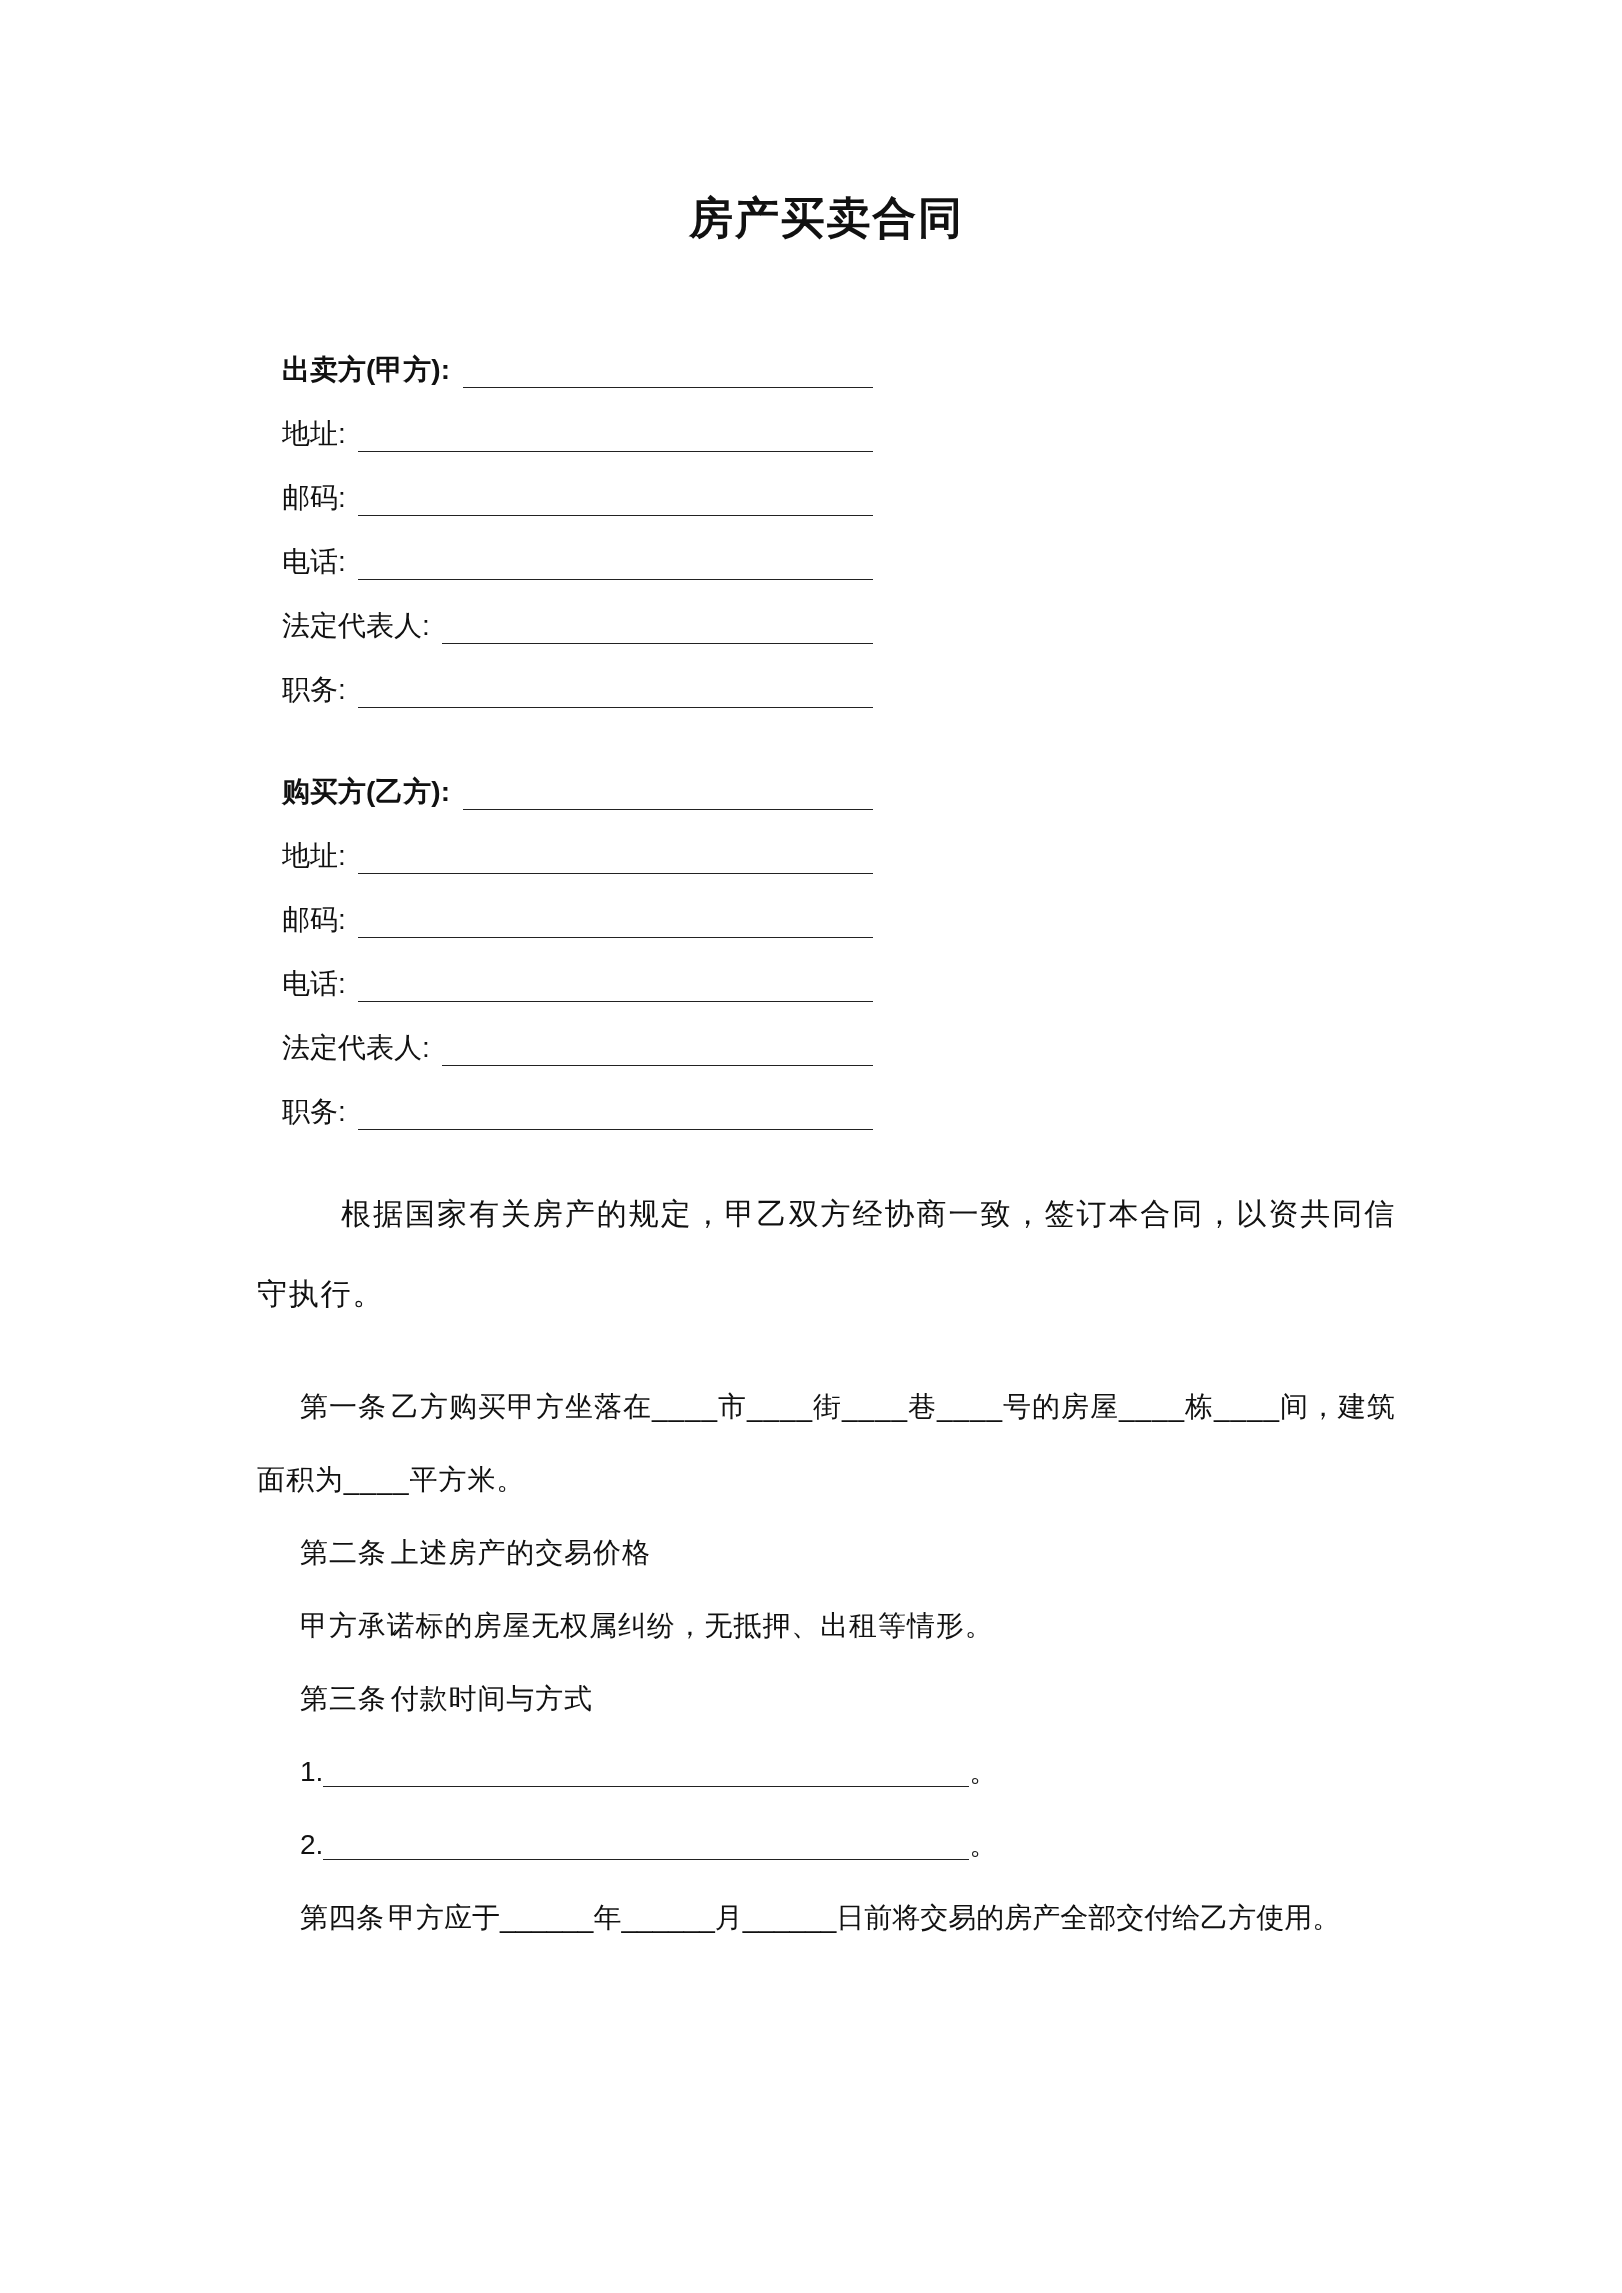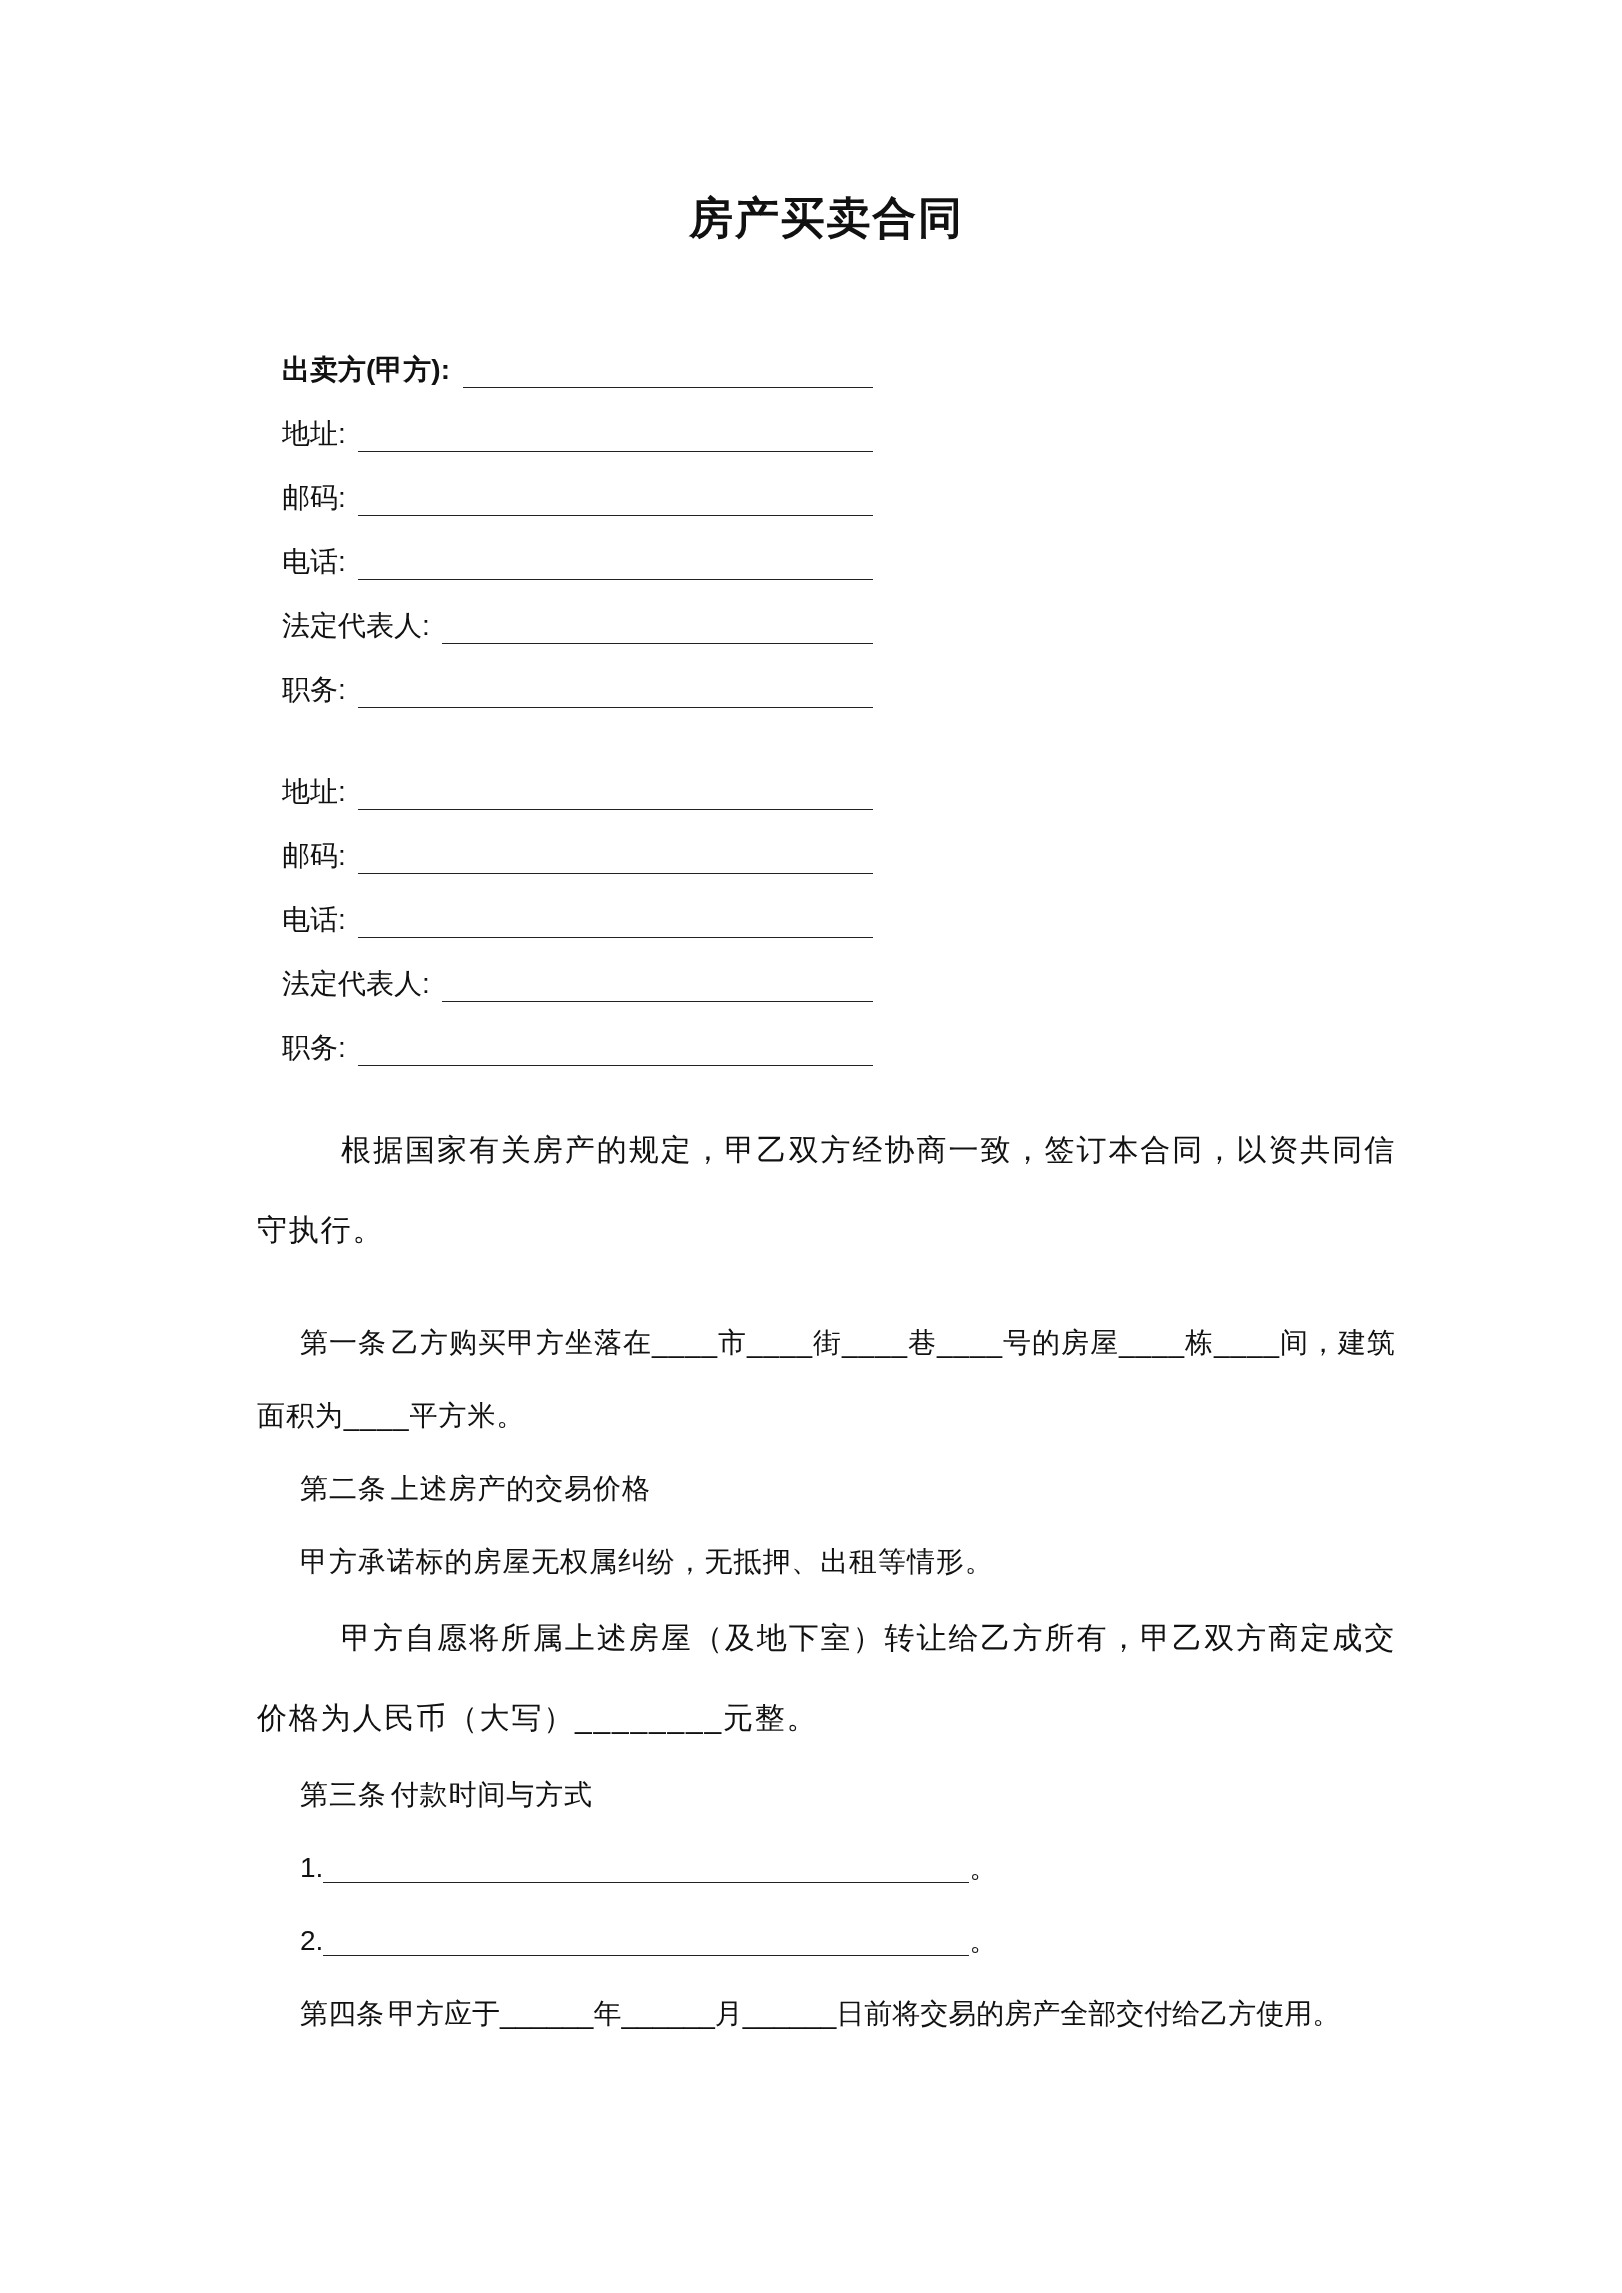--- a/index.html
+++ b/index.html
@@ -108,20 +108,24 @@
       <span class="fill"></span>
     </div>
     <div class="form-row">
       <span class="lbl">职务:</span>
       <span class="fill"></span>
     </div>
   </section>
 
   <section class="party-block buyer-block">
     <div class="form-row">
+      <span class="lbl bold">购买方(乙方):</span>
+      <span class="fill"></span>
+    </div>
+    <div class="form-row">
       <span class="lbl">地址:</span>
       <span class="fill"></span>
     </div>
     <div class="form-row">
       <span class="lbl">邮码:</span>
       <span class="fill"></span>
     </div>
     <div class="form-row">
       <span class="lbl">电话:</span>
       <span class="fill"></span>
@@ -139,21 +143,20 @@
   <p class="prose preamble">根据国家有关房产的规定，甲乙双方经协商一致，签订本合同，以资共同信守执行。</p>
 
   <p class="article art1">
     <span class="art-label">第一条</span><span>乙方购买甲方坐落在____市____街____巷____号的房屋____栋____间，建筑面积为____平方米。</span>
   </p>
   <p class="article">
     <span class="art-label">第二条</span><span>上述房产的交易价格</span>
   </p>
 
   <p class="article">甲方承诺标的房屋无权属纠纷，无抵押、出租等情形。</p>
-  <p class="prose">甲方自愿将所属上述房屋（及地下室）转让给乙方所有，甲乙双方商定成交价格为人民币（大写）________元整。</p>
 
   <p class="article">
     <span class="art-label">第三条</span><span>付款时间与方式</span>
   </p>
   <p class="pay-item">
     <span>1.</span><span class="pay-blank"></span><span>。</span>
   </p>
   <p class="pay-item">
     <span>2.</span><span class="pay-blank"></span><span>。</span>
   </p>

